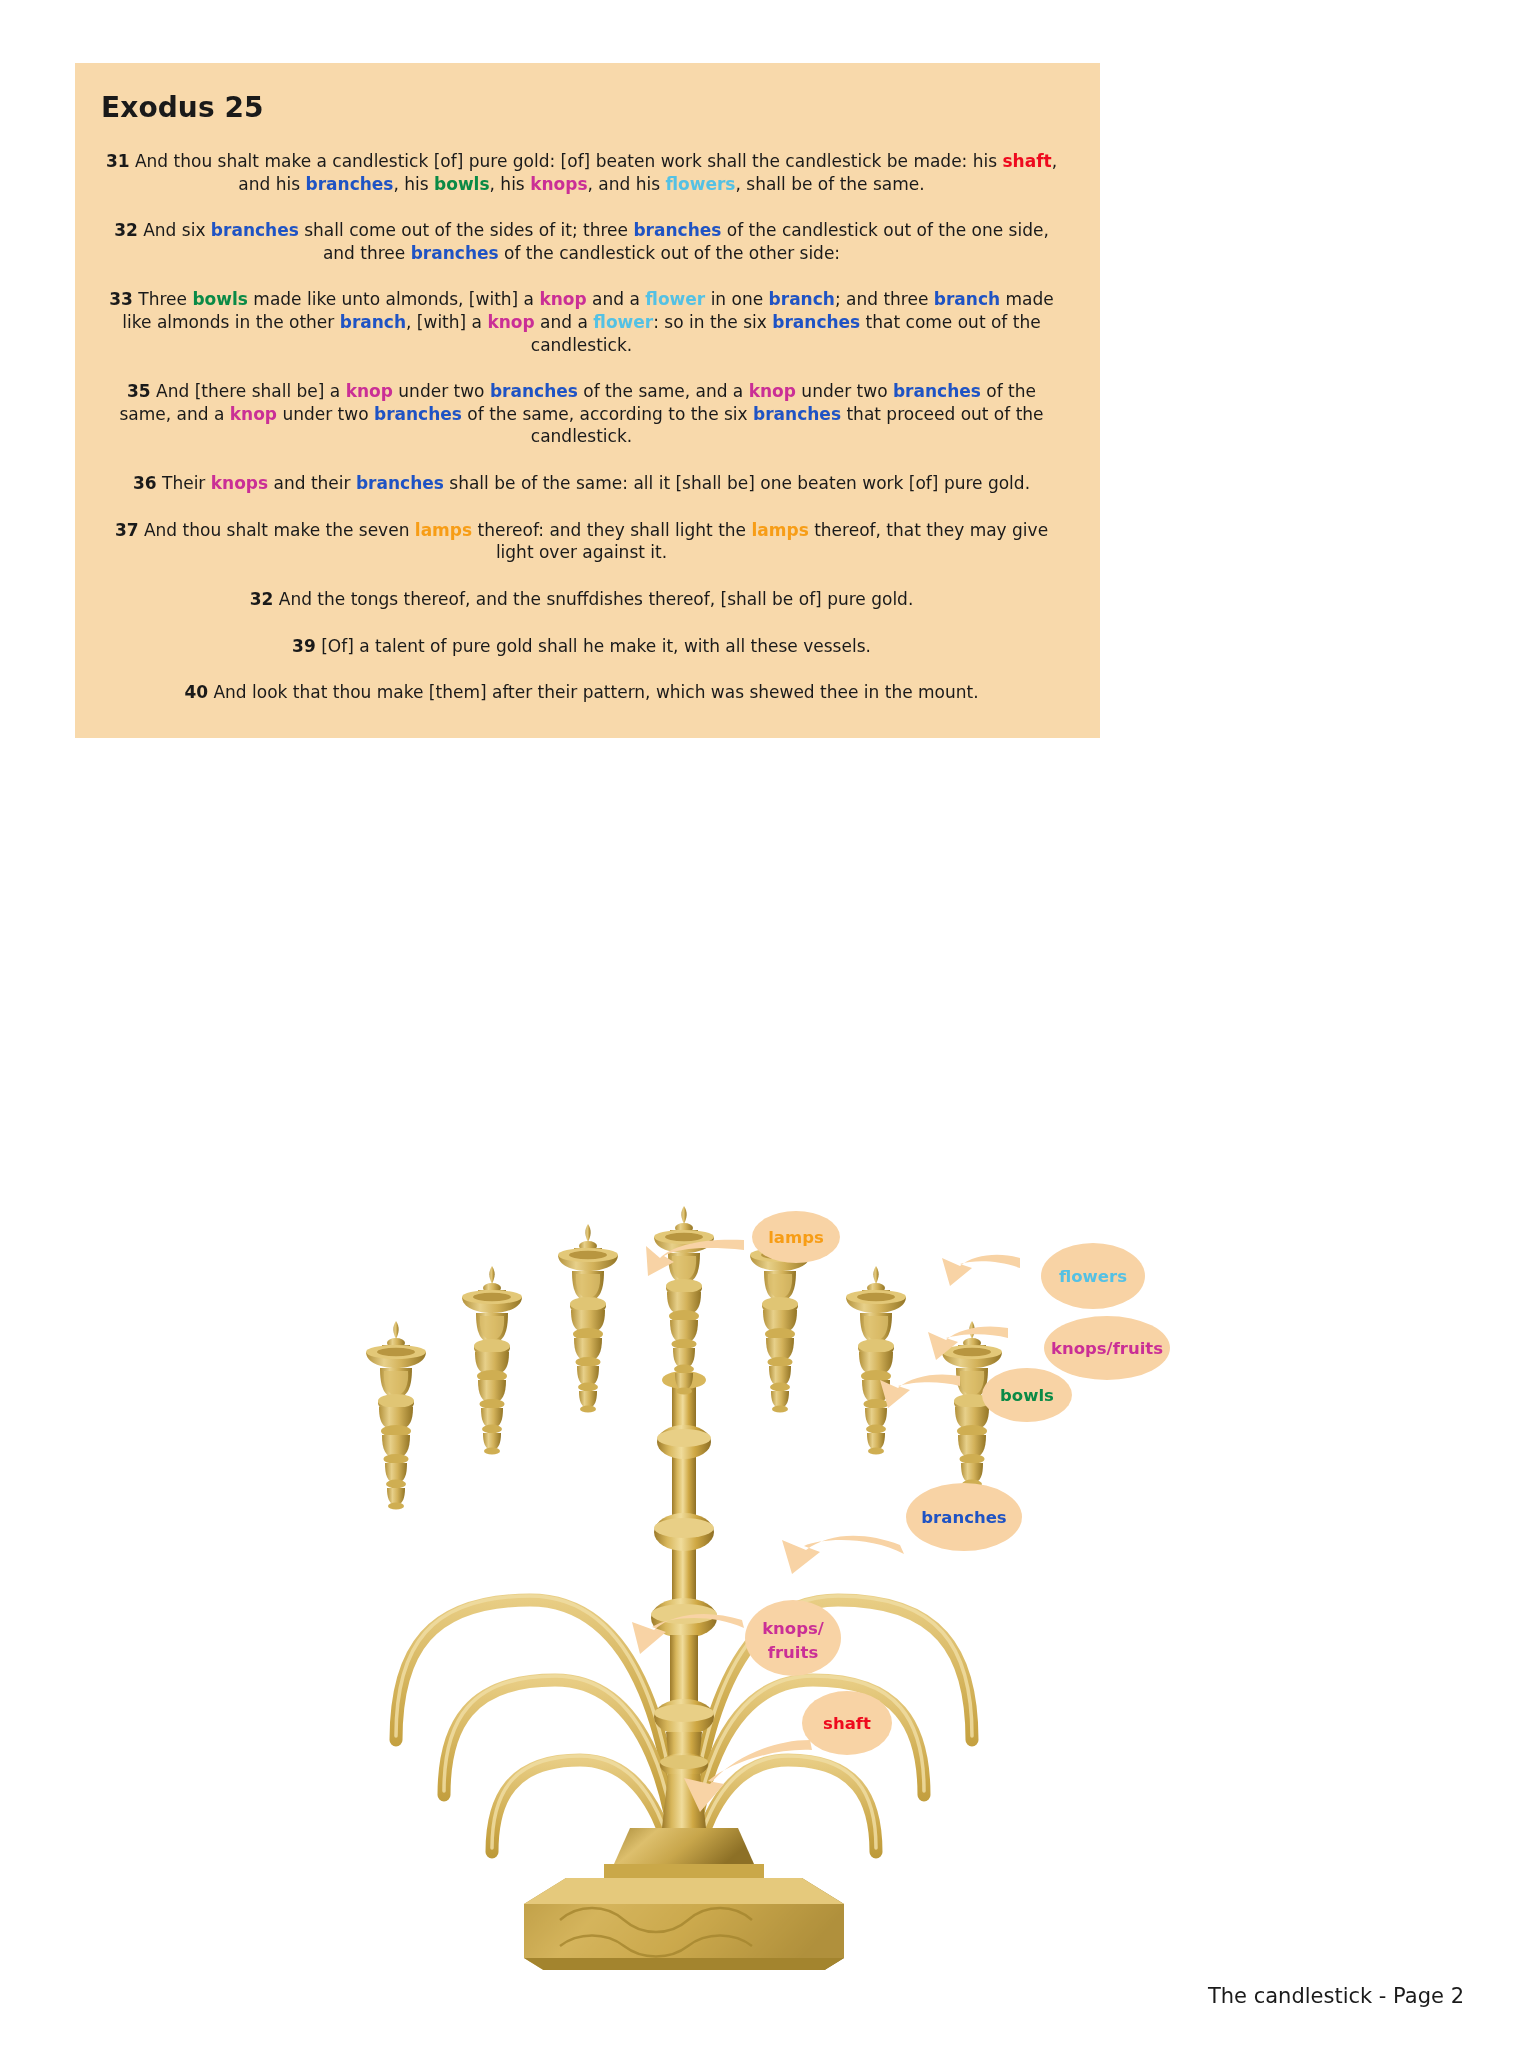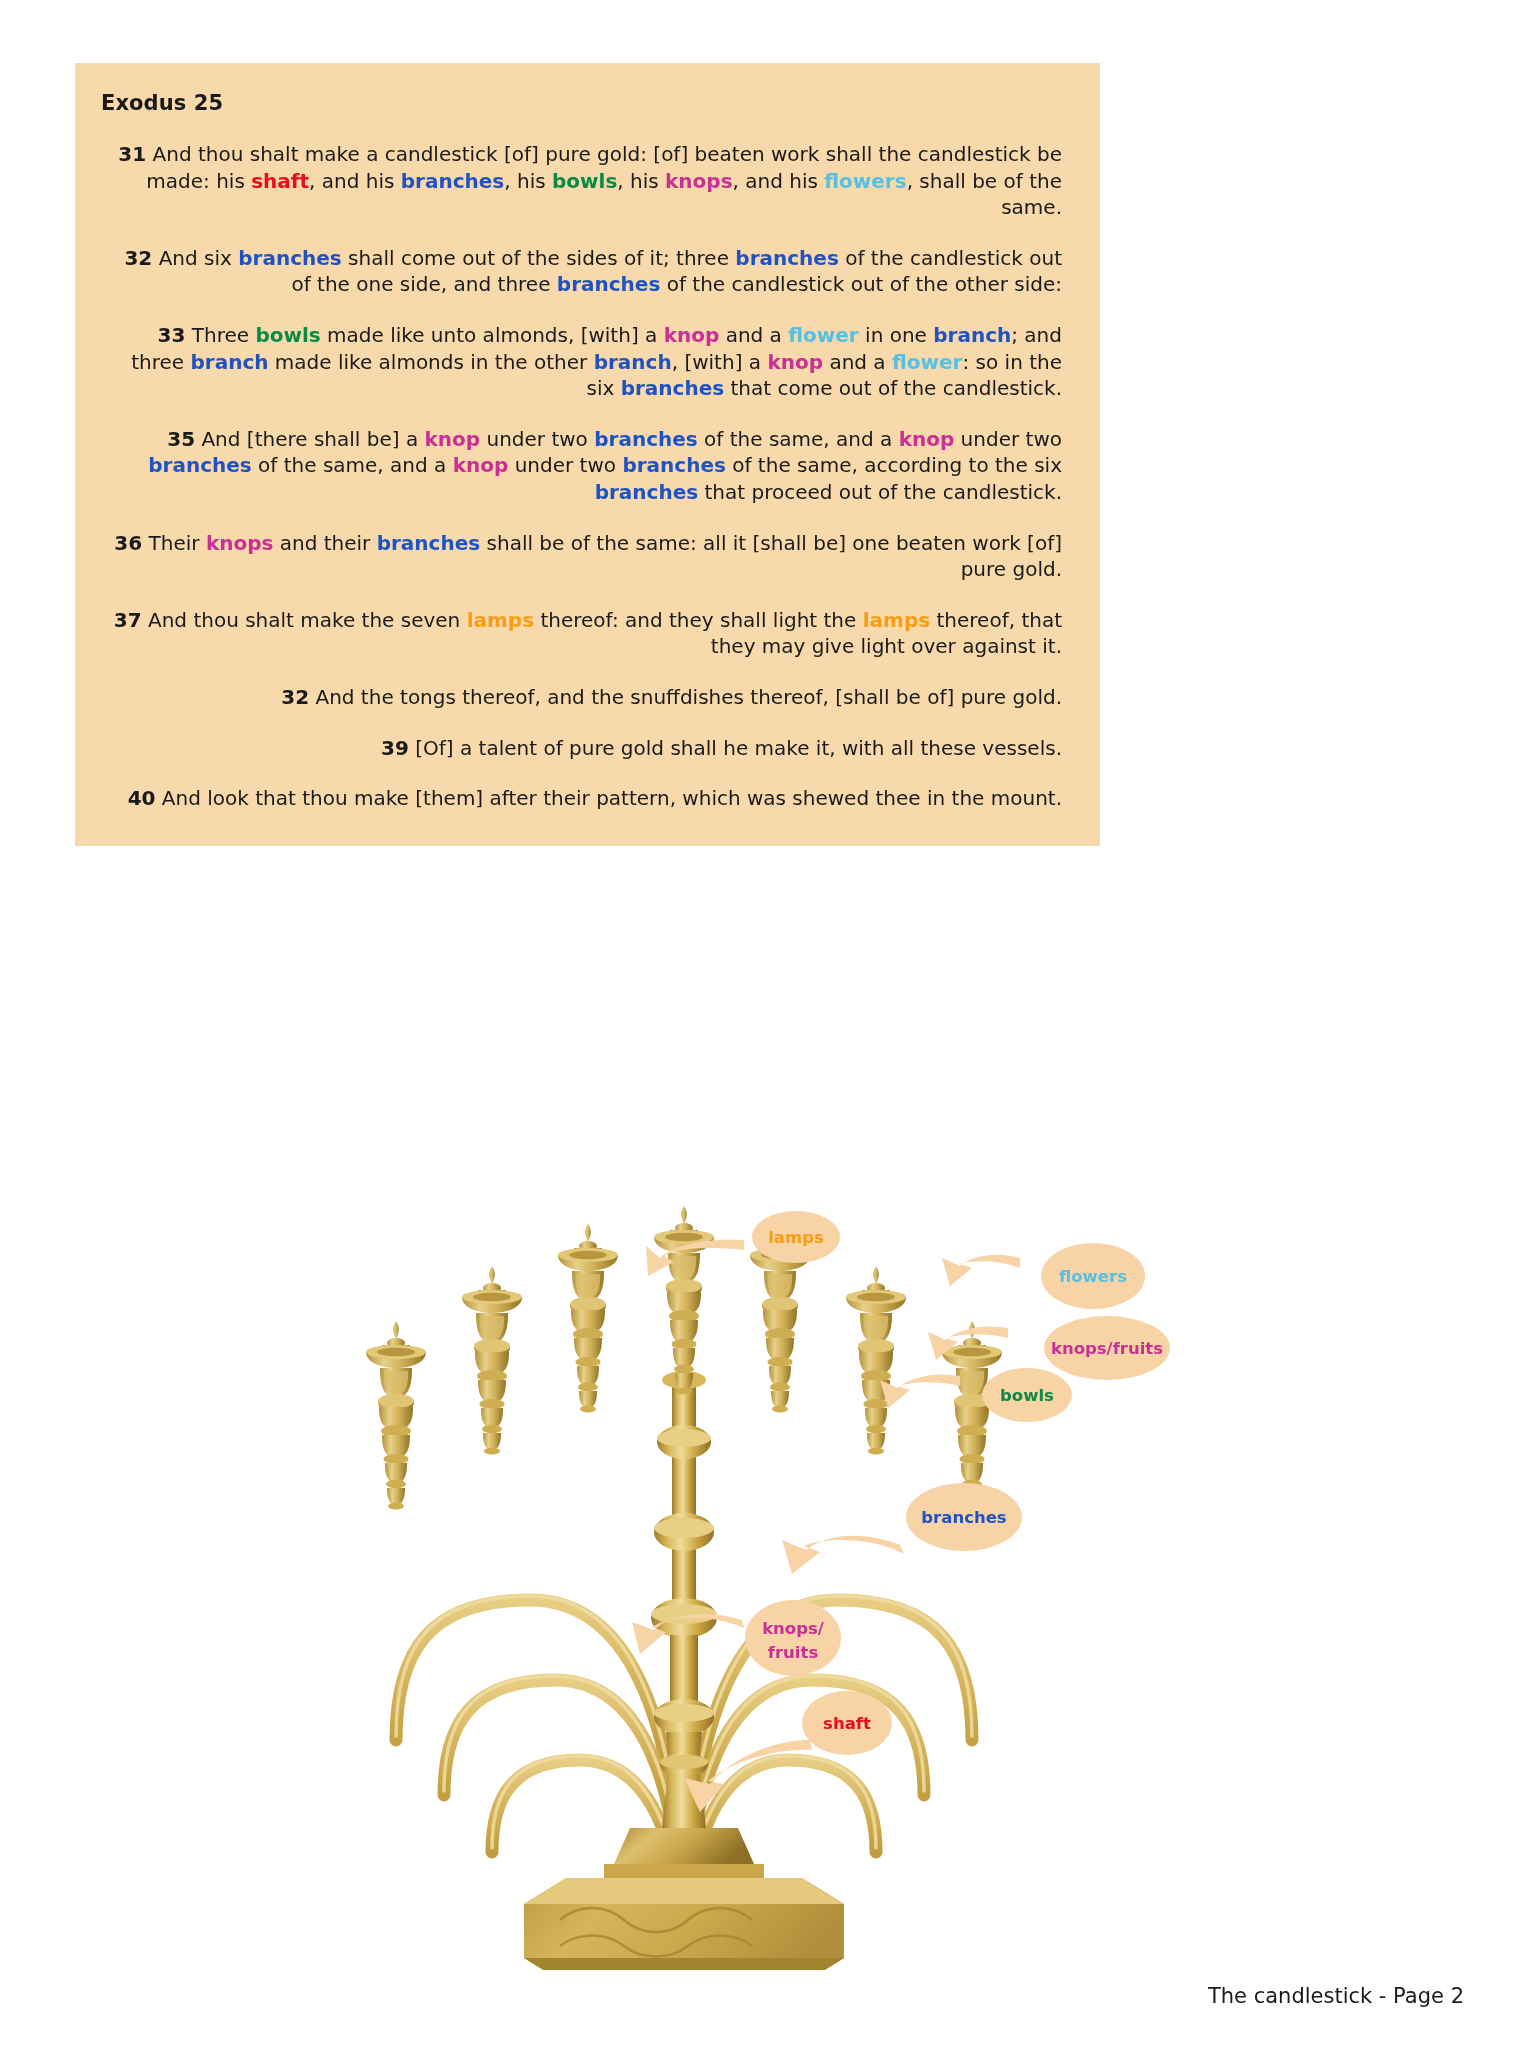--- a/index.html
+++ b/index.html
@@ -19,32 +19,32 @@
   #scripture-panel {
     position: absolute;
     left: 75px;
     top: 63px;
     width: 1025px;
     padding: 28px 30px 34px 26px;
     box-sizing: border-box;
     background: #f8d9ab;
   }
   #chapter-heading {
-    font-size: 21px;
+    font-size: 28px;
     font-weight: bold;
     color: #1a1a1a;
     margin: 0 0 26px 0;
     letter-spacing: 0.1px;
   }
   .verse {
-    font-size: 20px;
+    font-size: 17px;
     line-height: 1.33;
     color: #1a1a1a;
     margin: 0 8px 24px 0;
-    text-align: right;
+    text-align: center;
   }
   .verse:last-child { margin-bottom: 0; }
   .vnum { font-weight: bold; }
 
   .kw { font-weight: bold; }
   .kw-shaft    { color: #ee0a1e; }
   .kw-branches { color: #1f53c4; }
   .kw-bowls    { color: #0a8a46; }
   .kw-knops    { color: #ca2f96; }
   .kw-flowers  { color: #54c1e4; }

